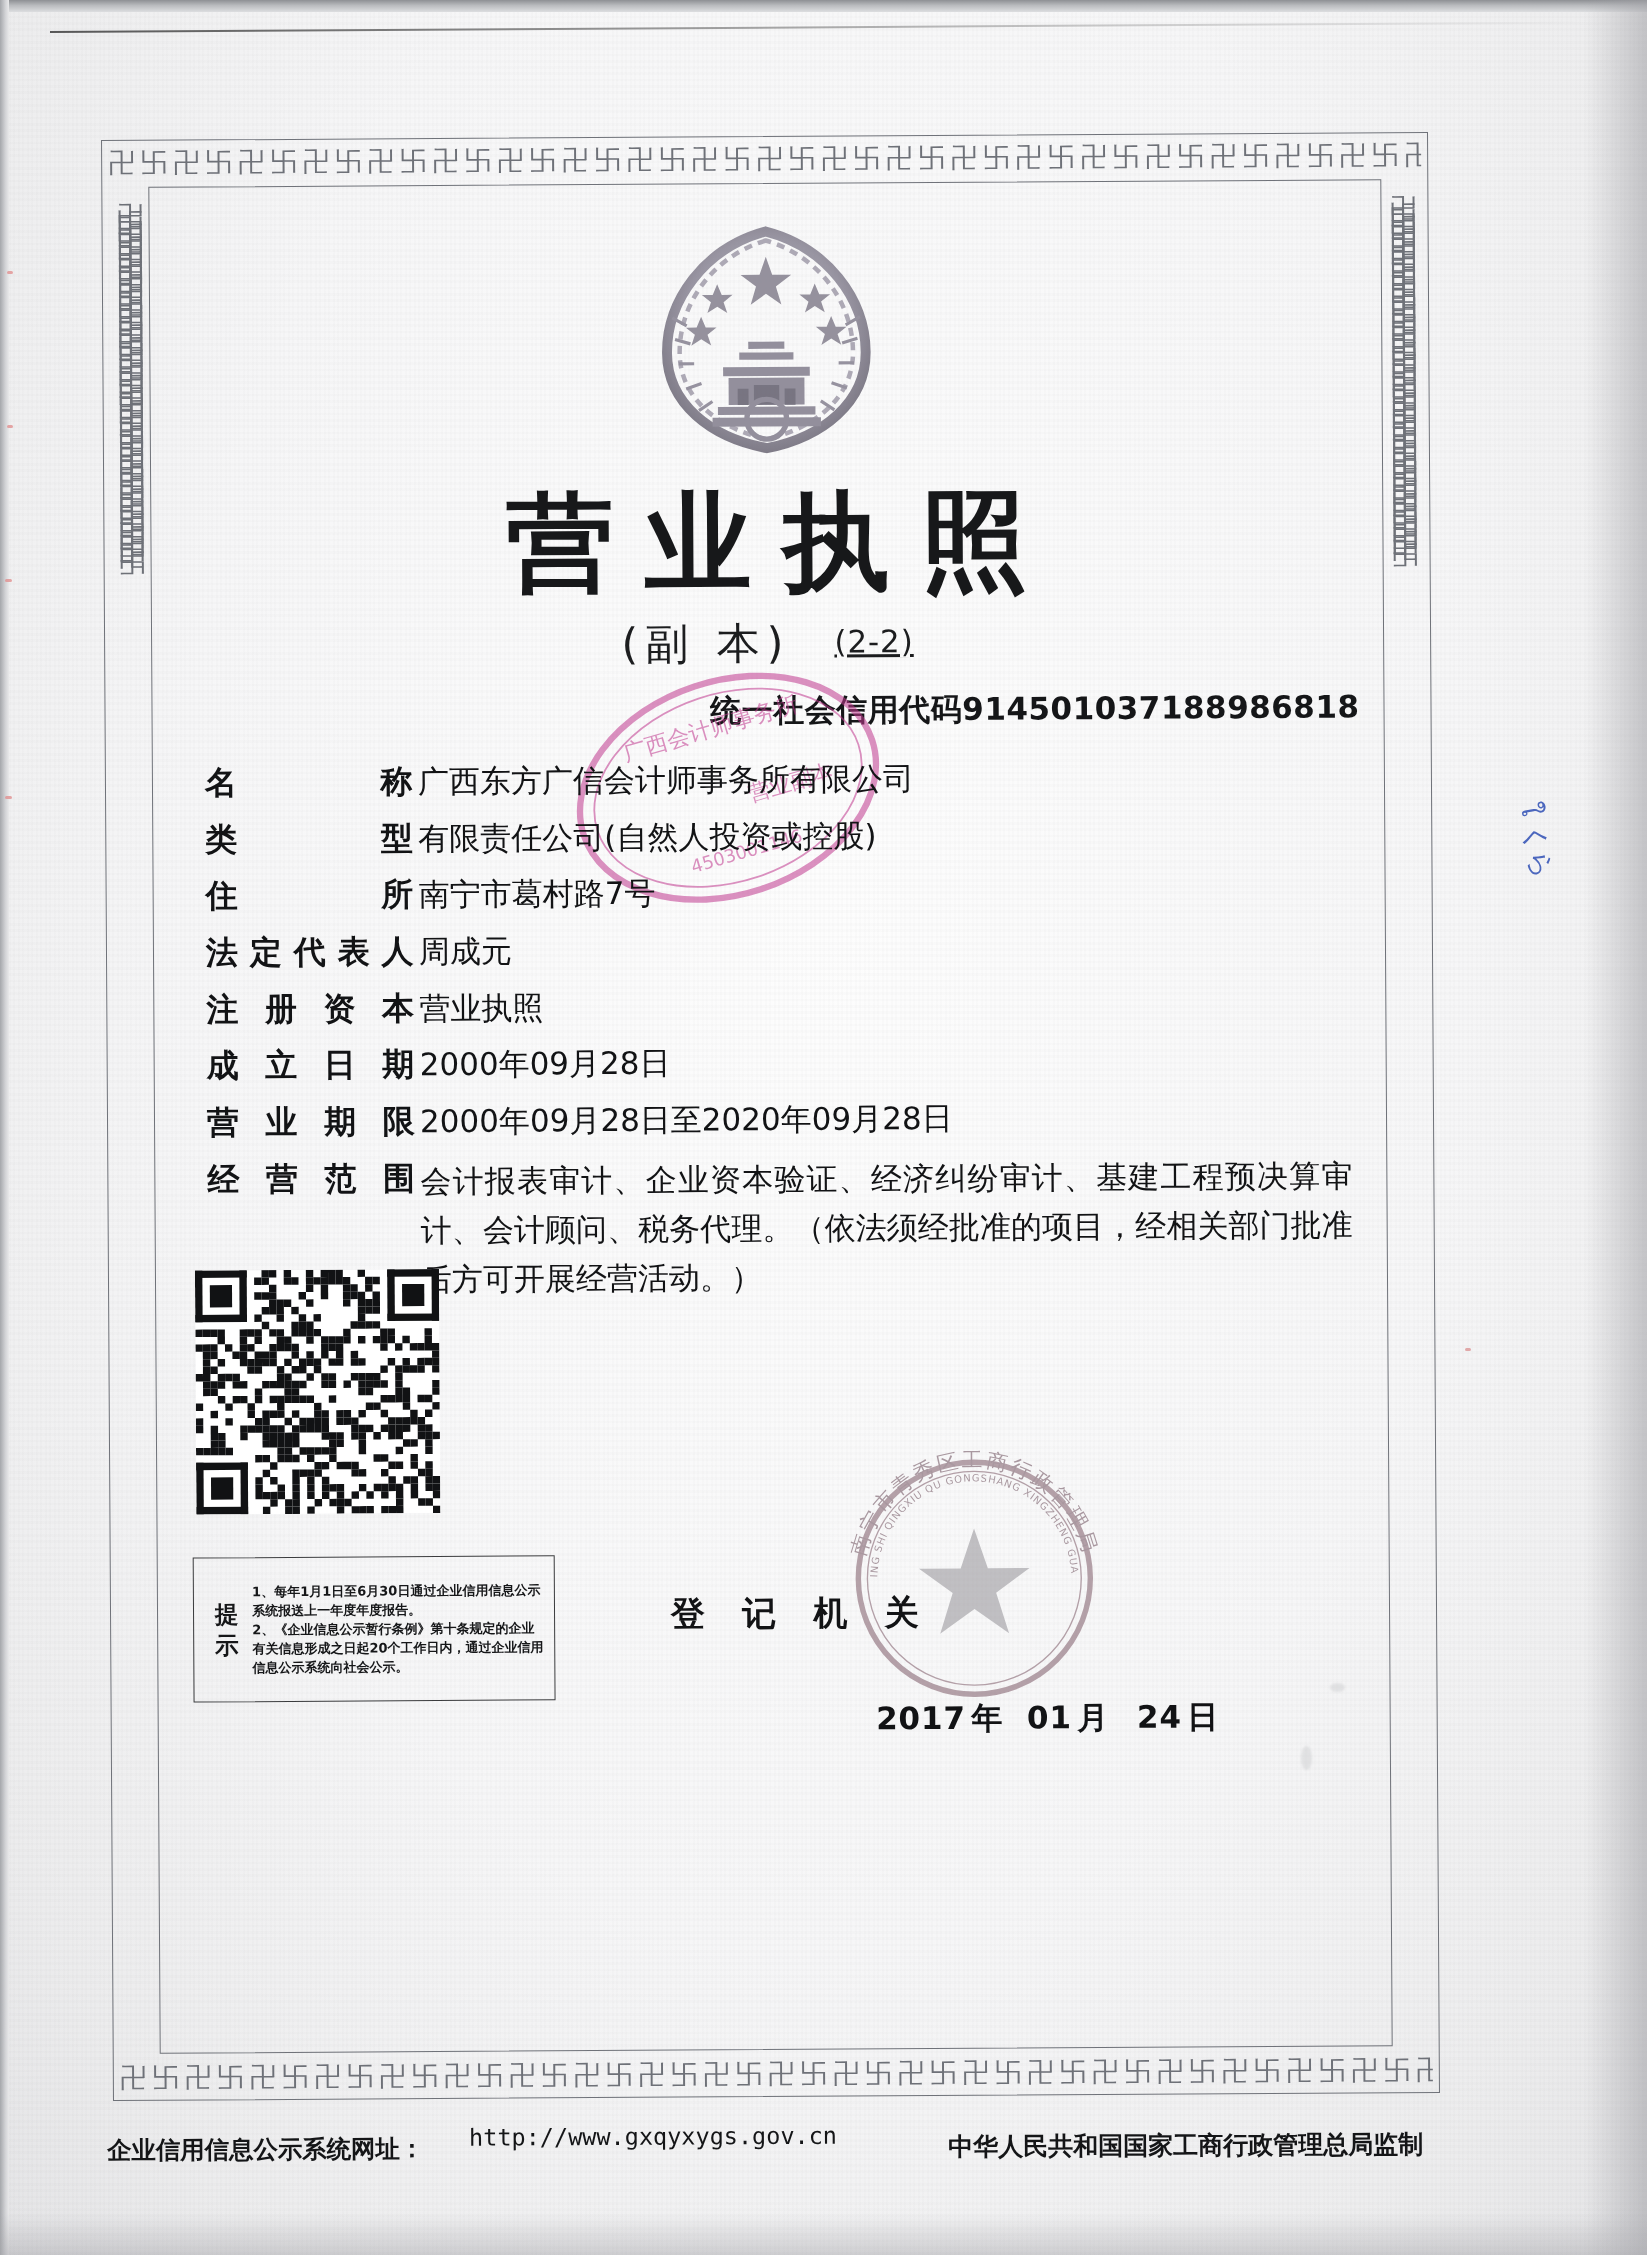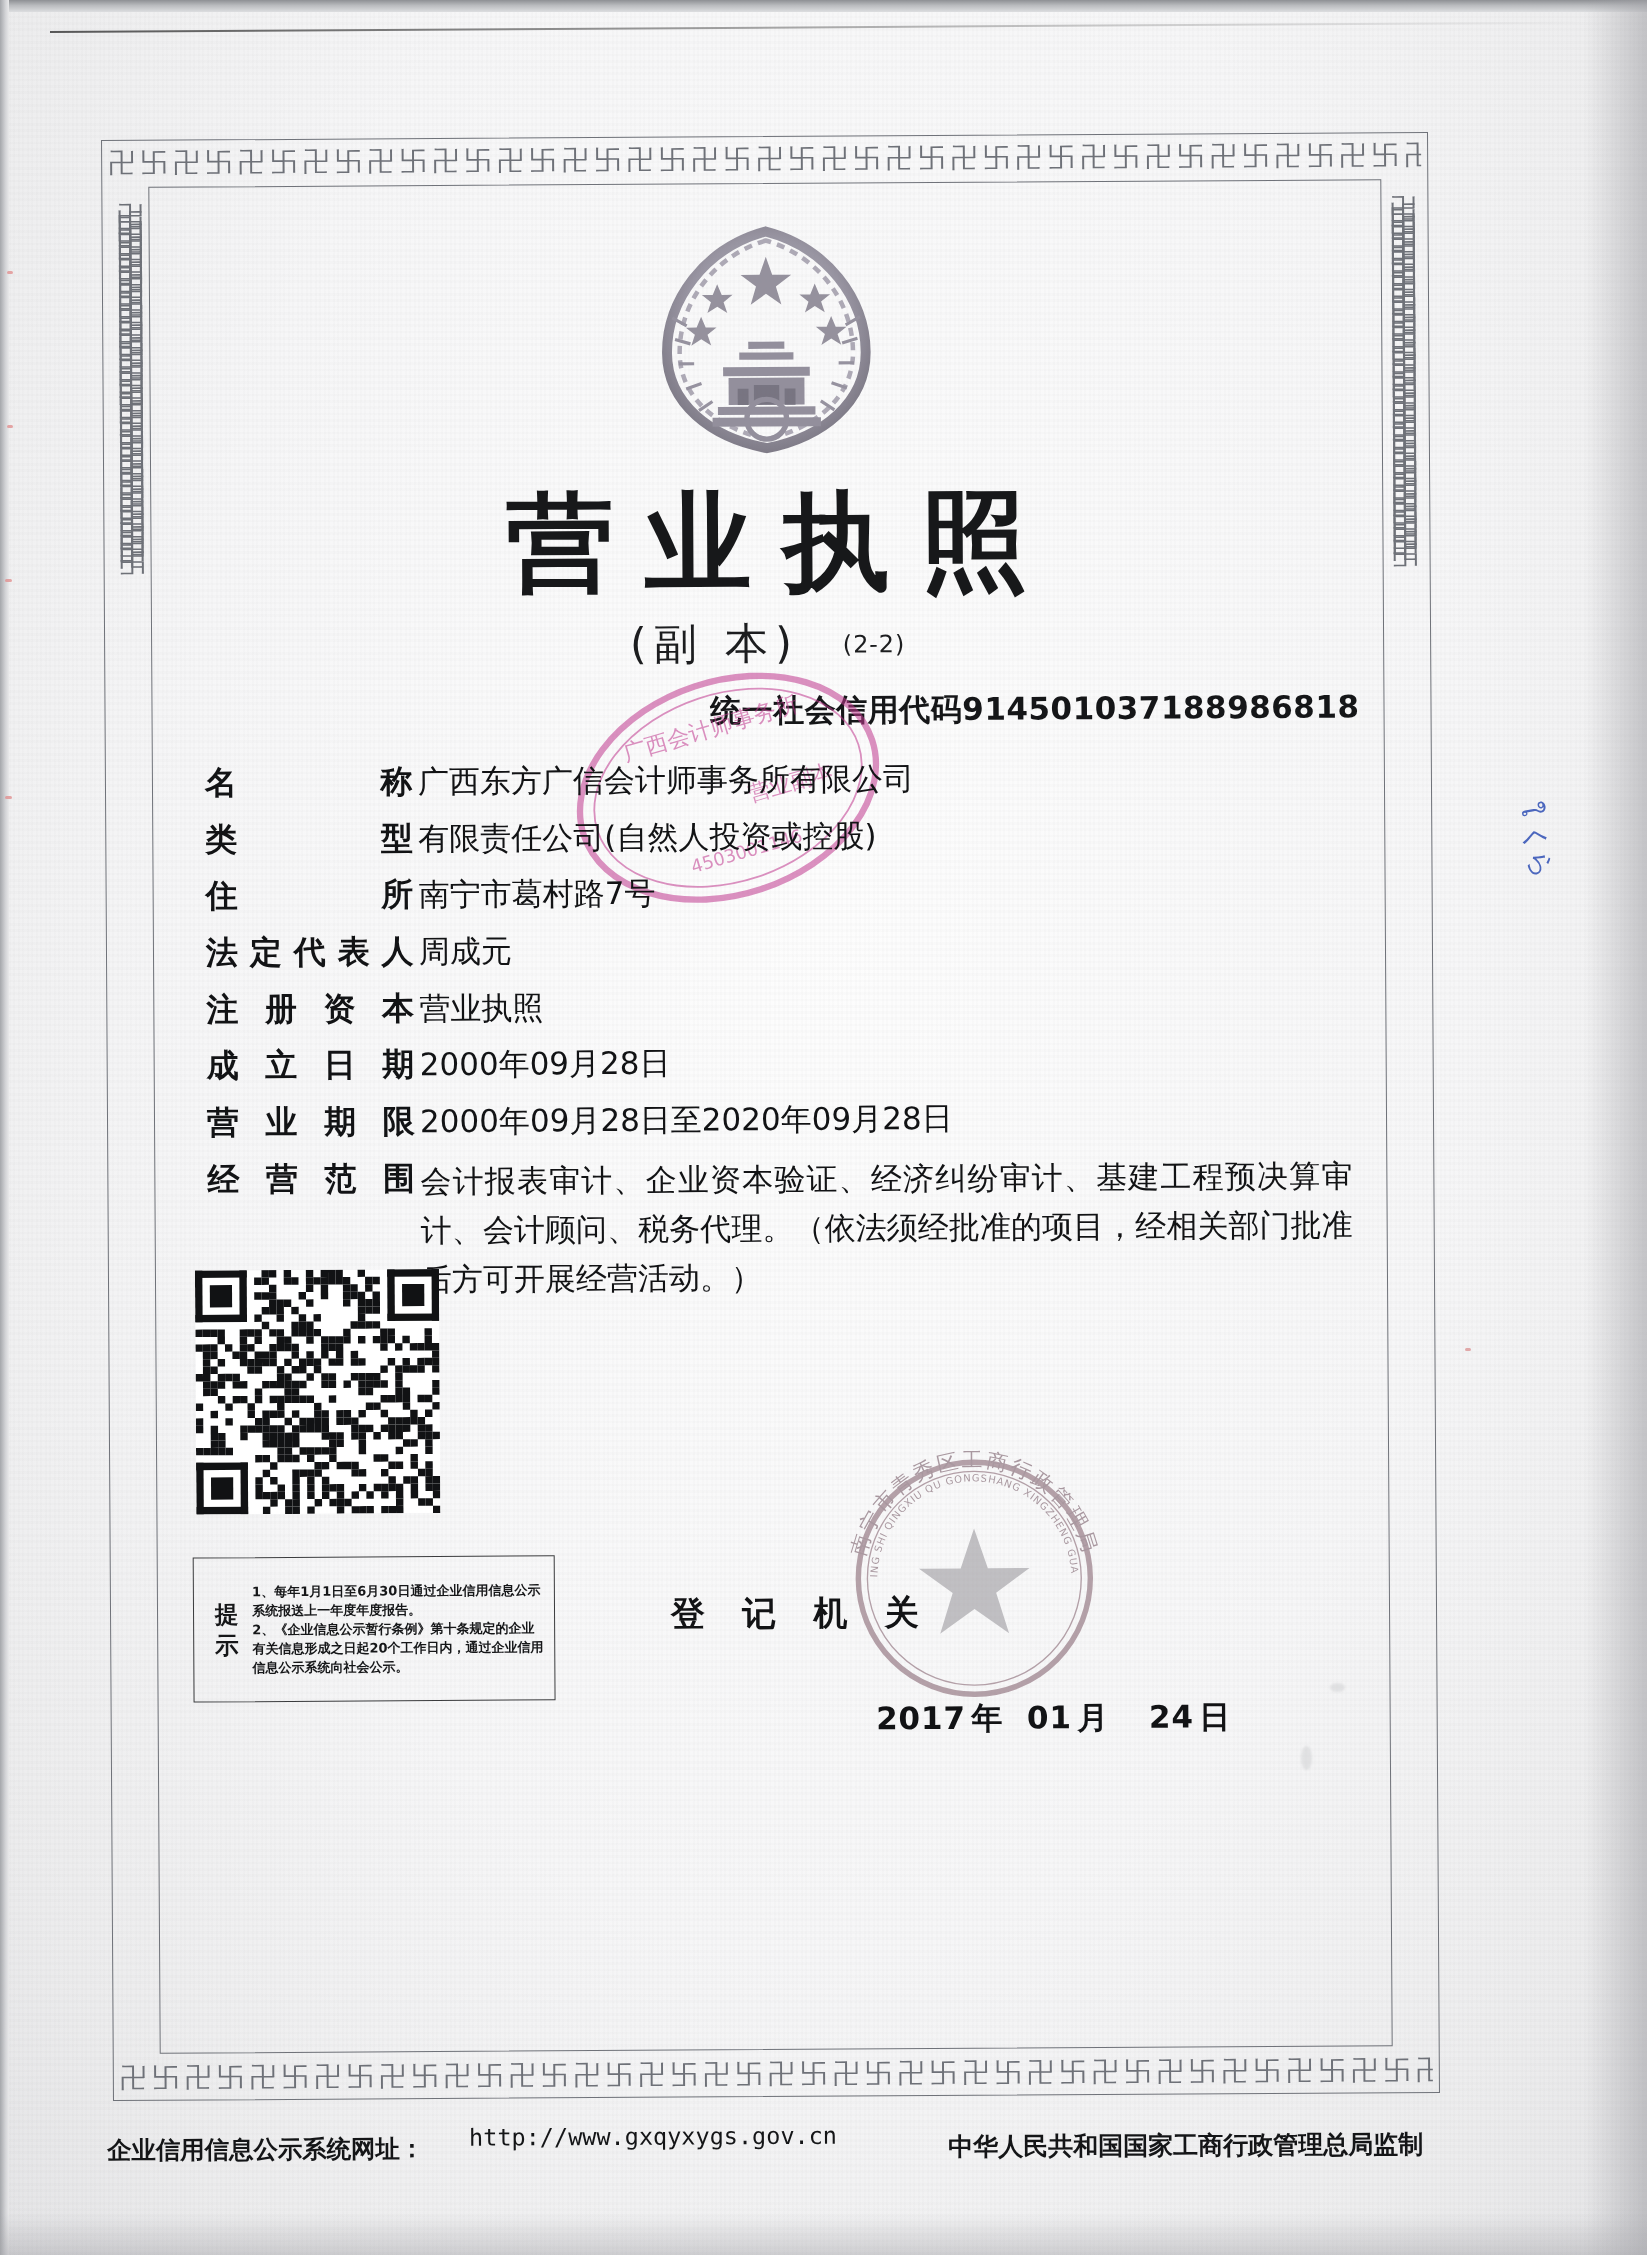--- a/index.html
+++ b/index.html
@@ -145,24 +145,25 @@
     top: 479px;
     text-align: center;
     color: #1c1d1f;
   }
   .subtitle {
     font-size: 43px;
     letter-spacing: 7.2px;
     font-family: "DejaVu Sans", sans-serif;
   }
   .copy-no {
-    font-size: 24px;
+    font-size: 31px;
     margin-left: 39px;
     letter-spacing: 0.9px;
     vertical-align: 5.4px;
+    text-decoration: underline;
   }
   .credit-code {
     position: absolute;
     right: 72px;
     top: 554px;
     font-size: 31px;
     letter-spacing: 0.5px;
     color: #151618;
     font-weight: 600;
     white-space: nowrap;
@@ -967,21 +968,21 @@
       <textPath href="#arcTop" startOffset="50%" text-anchor="middle">南宁市青秀区工商行政管理局</textPath>
     </text>
     <text font-size="11" fill="#7a5f6b" font-family="DejaVu Sans, sans-serif" letter-spacing="1">
       <textPath href="#arcTop2" startOffset="50%" text-anchor="middle">NANNING SHI QINGXIU QU GONGSHANG XINGZHENG GUANLI JU</textPath>
     </text>
   </svg>
 
   <div class="issue-date">
     <span class="num">2017</span><span>年</span>
     <span class="num" style="margin-left:12px">01</span><span>月</span>
-    <span class="num" style="margin-left:28px">24</span><span>日</span>
+    <span class="num" style="margin-left:16px">24</span><span>日</span>
   </div>
 
 </div>
 
 <div class="footer">
   <div class="footer-left">企业信用信息公示系统网址：</div>
   <div class="footer-url">http://www.gxqyxygs.gov.cn</div>
   <div class="footer-right">中华人民共和国国家工商行政管理总局监制</div>
 </div>
 

